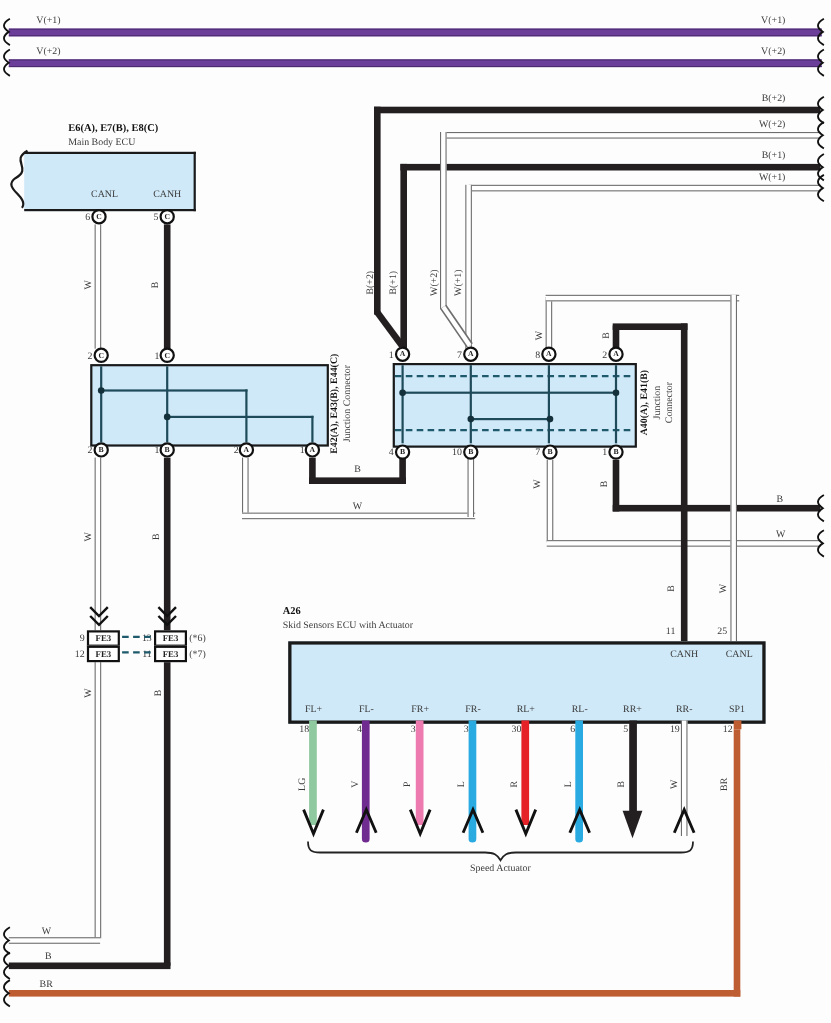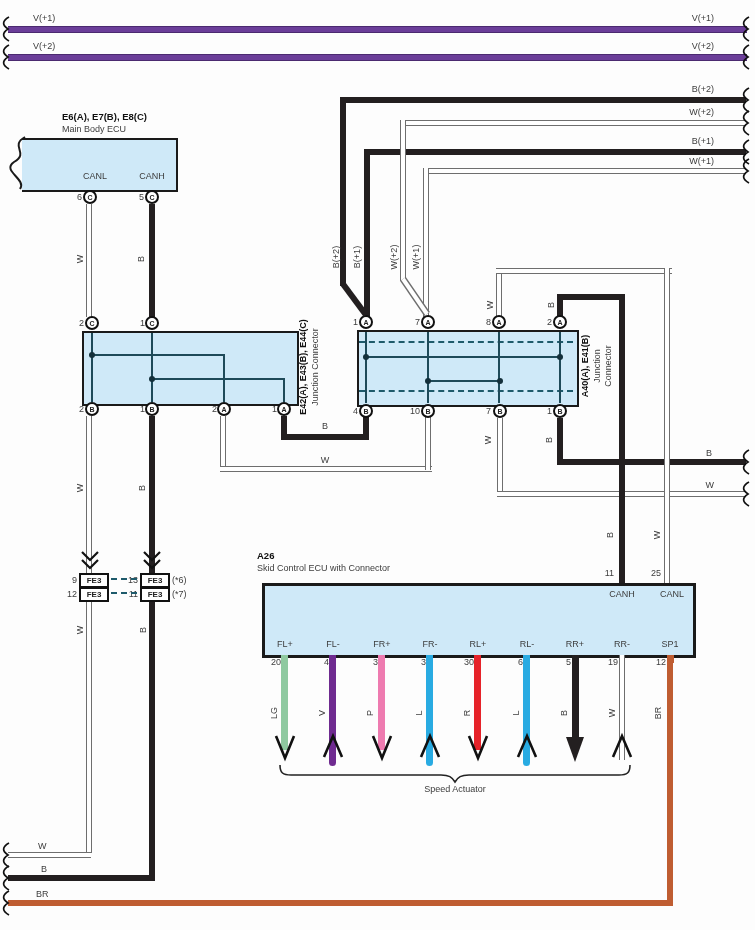--- a/index.html
+++ b/index.html
@@ -1,17 +1,17 @@
 <!DOCTYPE html>
 <html><head>
 <meta charset="utf-8">
 <style>
   html,body{margin:0;padding:0;background:#fff;}
   #diagram{position:relative;width:755px;height:930px;background:#fdfdfd;overflow:hidden;
-           font-family:Liberation Sans, sans-serif;}
+           font-family:Liberation Serif, serif;}
   .lbl{position:absolute;font-size:9px;color:#3c3c3c;white-space:nowrap;line-height:10px;}
   .cl{transform:translate(-50%,0);}
   .rl{transform:translate(-100%,0);}
   .vl{position:absolute;font-size:9px;color:#3c3c3c;white-space:nowrap;line-height:10px;
       transform:translate(-50%,-50%) rotate(-90deg);}
   .bold{font-weight:bold;color:#111;}
   .t10{font-size:9.5px;}
   .bw{position:absolute;background:#231f20;}          
   .pw{position:absolute;background:#6b3e99;border-top:1px solid #4b2a70;border-bottom:1px solid #4b2a70;height:5px;} 
   .wwh{position:absolute;height:4px;background:#fff;border-top:1.2px solid #6e6e6e;border-bottom:1.2px solid #6e6e6e;}
@@ -225,36 +225,36 @@
   <div class="lbl rl" style="left:77px;top:575px;">9</div>
   <div class="lbl rl" style="left:77px;top:589px;">12</div>
   <div class="lbl rl" style="left:138px;top:575px;">13</div>
   <div class="lbl rl" style="left:138px;top:589px;">11</div>
   <div class="lbl" style="left:172px;top:575px;">(*6)</div>
   <div class="lbl" style="left:172px;top:589px;">(*7)</div>
   <div class="dsh" style="left:111px;top:578px;width:26px;"></div>
   <div class="dsh" style="left:111px;top:592px;width:26px;"></div>
 
   <div class="lbl bold t10" style="left:257px;top:551px;">A26</div>
-  <div class="lbl" style="left:257px;top:563px;">Skid Control ECU with Connector</div>
+  <div class="lbl" style="left:257px;top:563px;">Skid Sensors ECU with Actuator</div>
   <div class="box" style="left:262px;top:583px;width:428px;height:69px;border-width:3px;"></div>
   <div class="lbl rl" style="left:614px;top:568px;">11</div>
   <div class="lbl rl" style="left:661px;top:568px;">25</div>
   <div class="lbl cl" style="left:622px;top:589px;">CANH</div>
   <div class="lbl cl" style="left:672px;top:589px;">CANL</div>
   <div class="lbl cl" style="left:285px;top:639px;">FL+</div>
   <div class="lbl cl" style="left:333px;top:639px;">FL-</div>
   <div class="lbl cl" style="left:382px;top:639px;">FR+</div>
   <div class="lbl cl" style="left:430px;top:639px;">FR-</div>
   <div class="lbl cl" style="left:478px;top:639px;">RL+</div>
   <div class="lbl cl" style="left:527px;top:639px;">RL-</div>
   <div class="lbl cl" style="left:575px;top:639px;">RR+</div>
   <div class="lbl cl" style="left:622px;top:639px;">RR-</div>
   <div class="lbl cl" style="left:670px;top:639px;">SP1</div>
-  <div class="lbl rl" style="left:281px;top:657px;">20</div>
+  <div class="lbl rl" style="left:281px;top:657px;">18</div>
   <div class="lbl rl" style="left:329px;top:657px;">4</div>
   <div class="lbl rl" style="left:378px;top:657px;">3</div>
   <div class="lbl rl" style="left:426px;top:657px;">3</div>
   <div class="lbl rl" style="left:474px;top:657px;">30</div>
   <div class="lbl rl" style="left:523px;top:657px;">6</div>
   <div class="lbl rl" style="left:571px;top:657px;">5</div>
   <div class="lbl rl" style="left:618px;top:657px;text-align:right;">19</div>
   <div class="lbl rl" style="left:666px;top:657px;">12</div>
 
   <div class="cw" style="left:281px;top:655px;height:95px;background:#8fc9a0;"></div>

